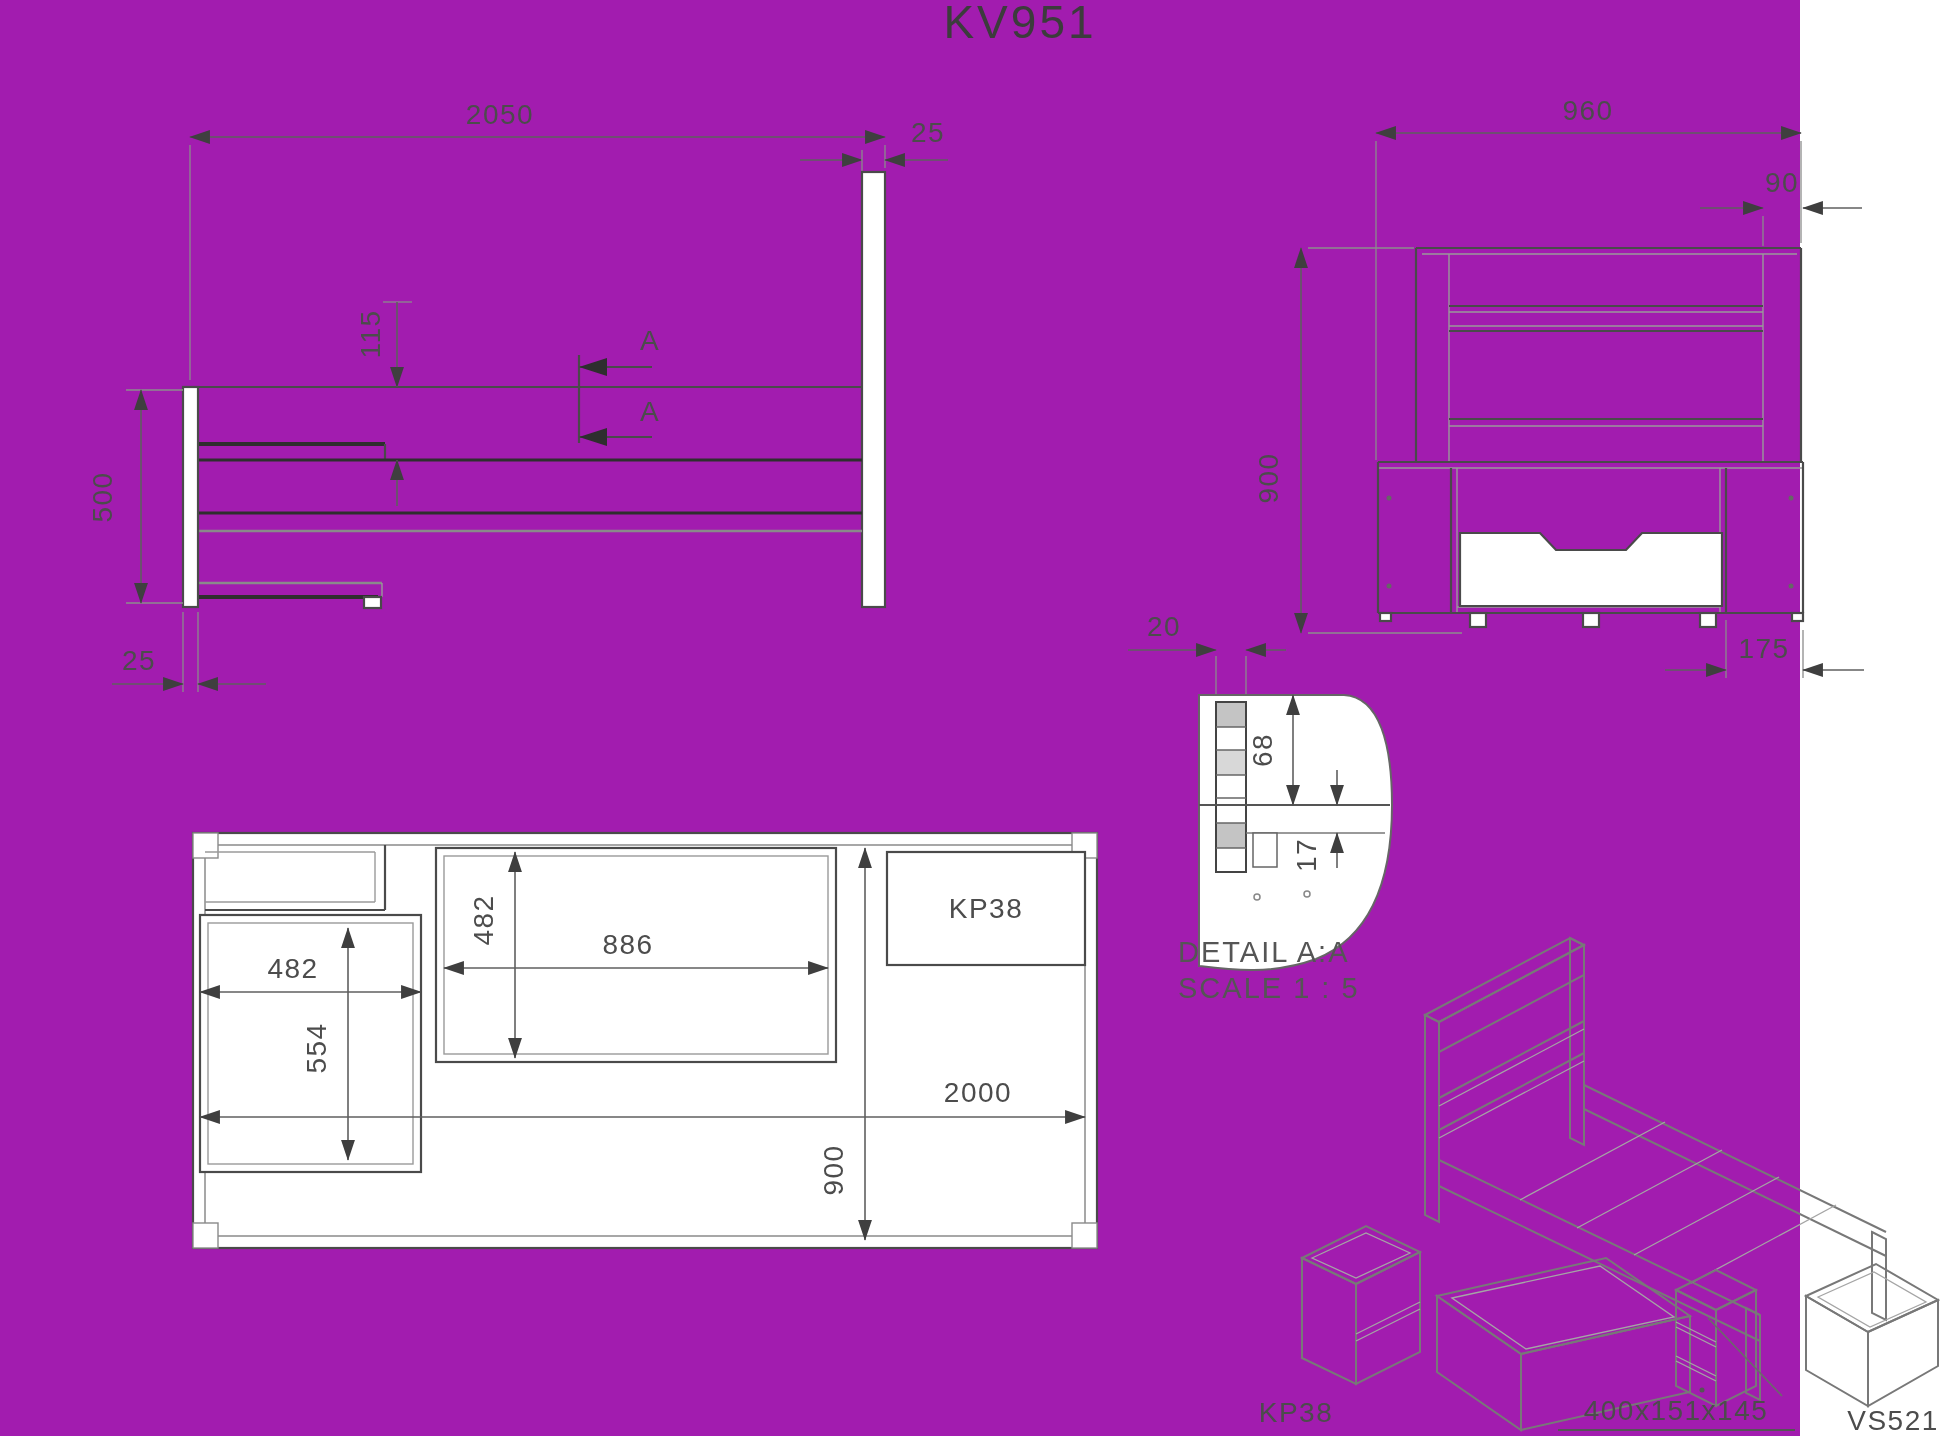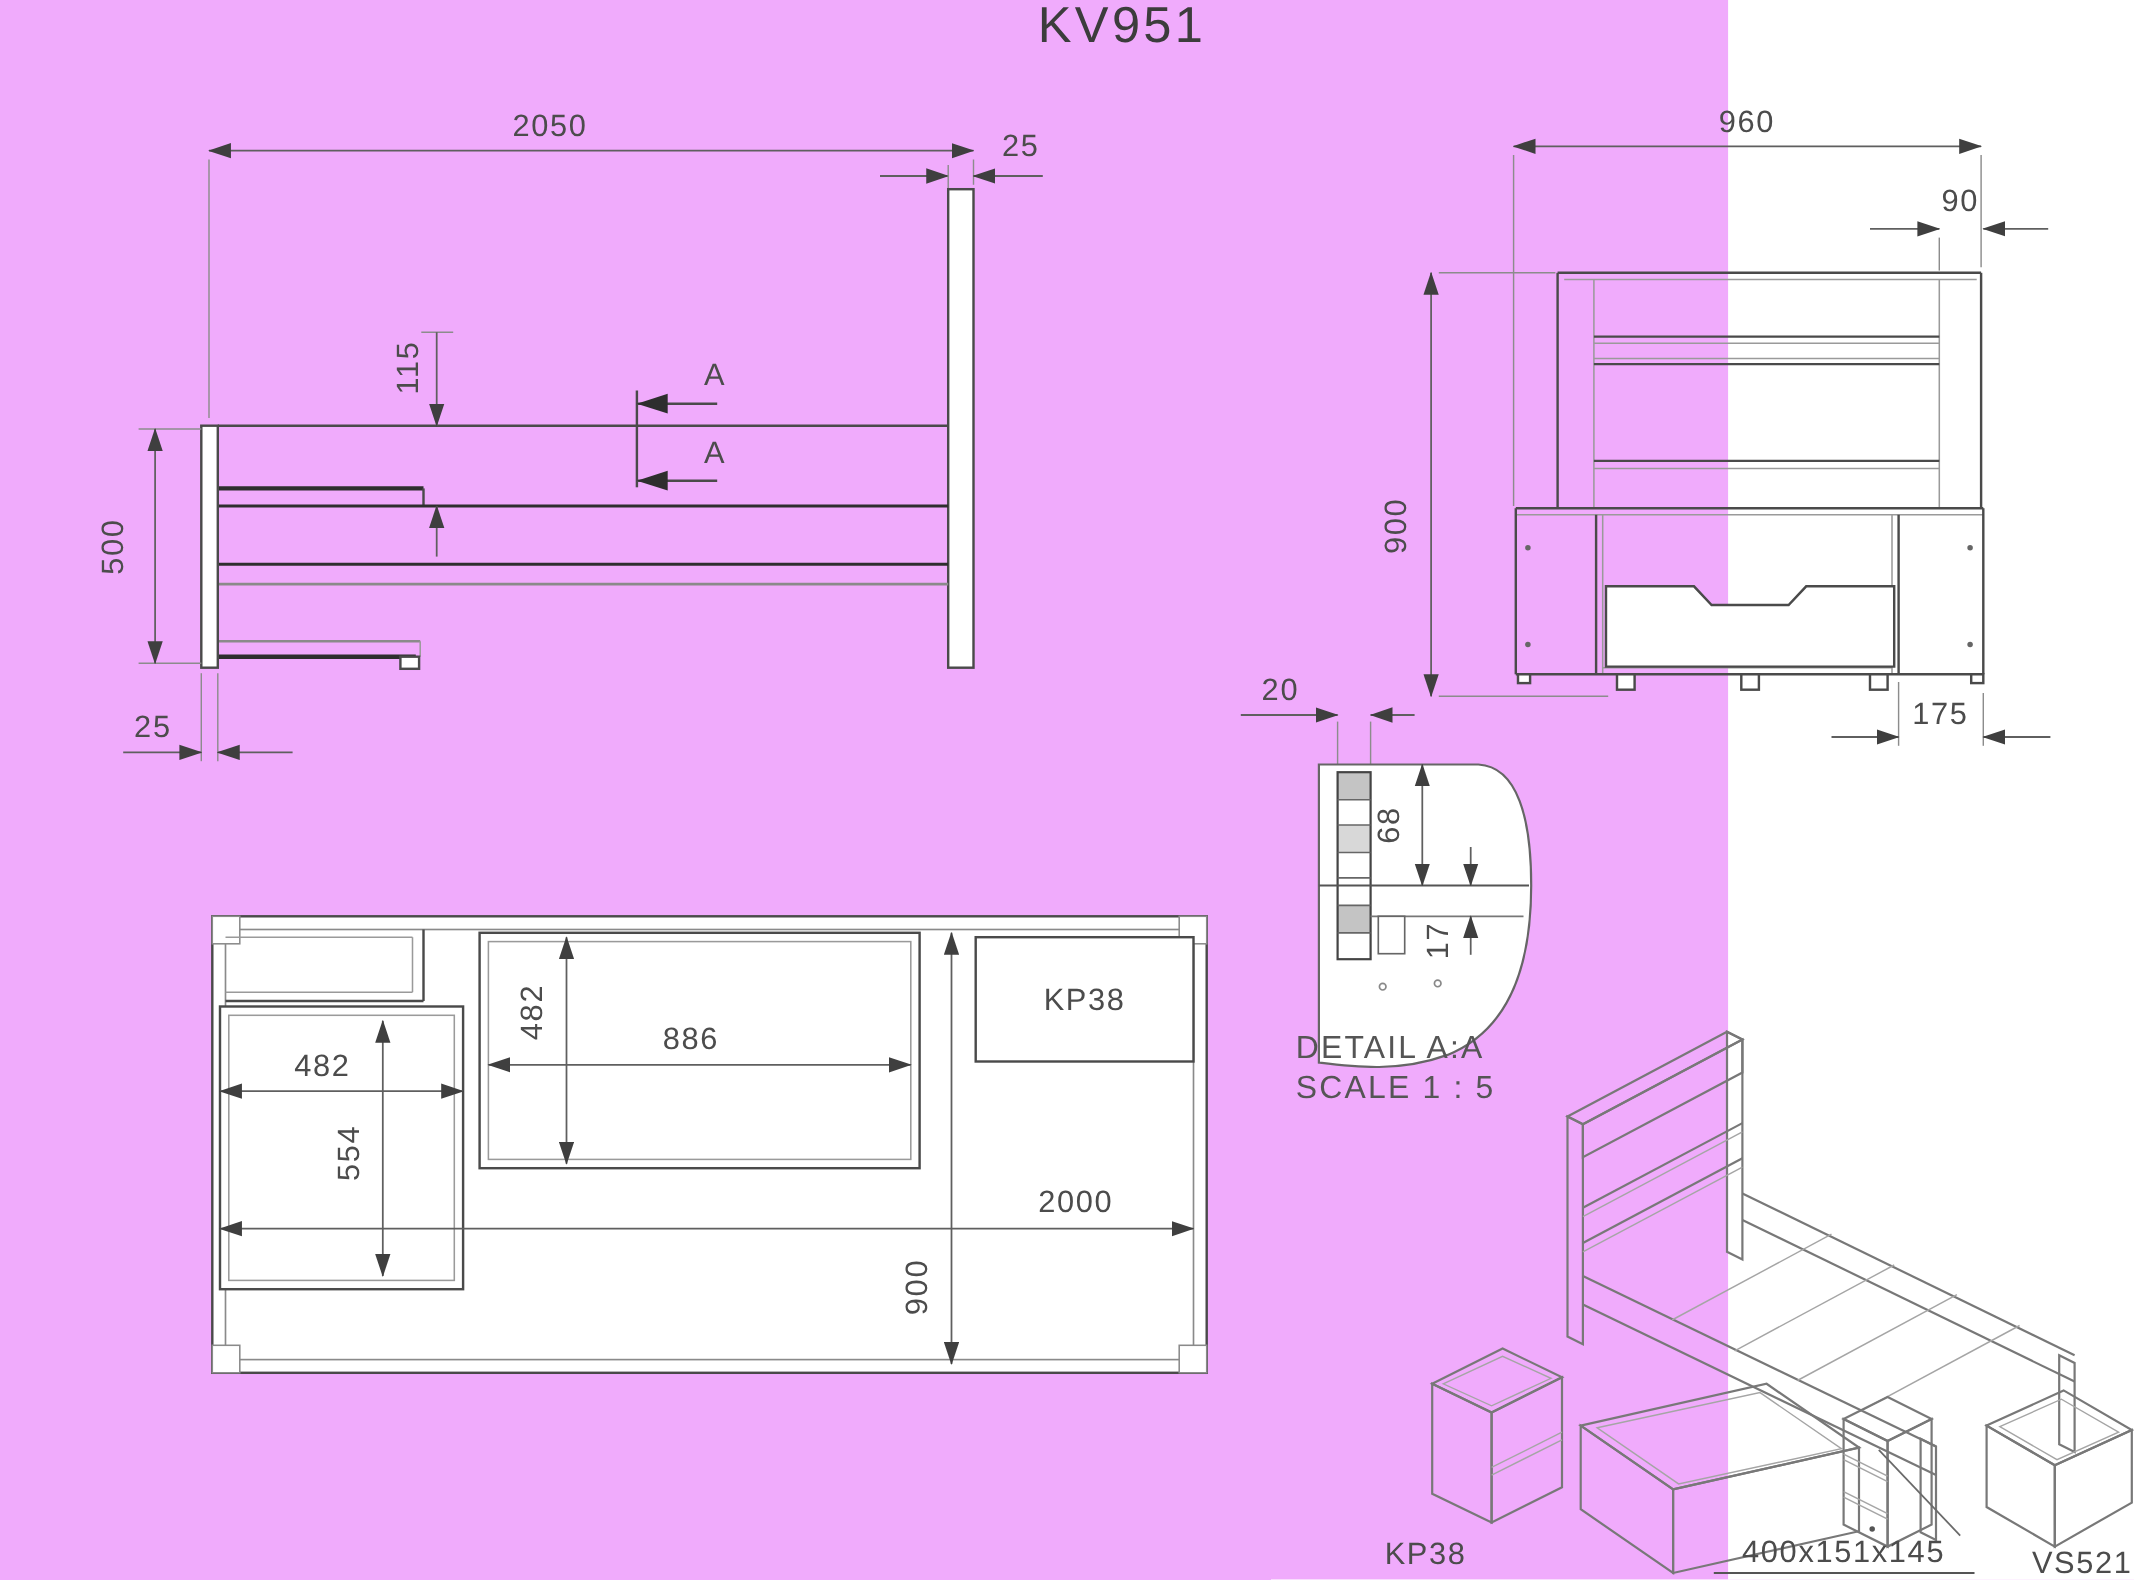--- a/index.html
+++ b/index.html
@@ -1,17 +1,17 @@
 <!DOCTYPE html>
 <html><head>
 <meta charset="utf-8">
 <style>
   html,body{margin:0;padding:0;background:#ffffff;}
   body{width:1940px;height:1436px;overflow:hidden;}
-  #sheet{position:relative;width:1571px;height:1436px;background:#f0abfc;}
+  #sheet{position:relative;width:1800px;height:1436px;background:#a21caf;}
   svg{display:block;}
   .dimtxt{font-family:"Liberation Sans",sans-serif;font-size:28px;fill:#4c4c4c;letter-spacing:1.5px;}
   .titletxt{font-family:"Liberation Sans",sans-serif;font-size:46px;fill:#3c3c3c;letter-spacing:3px;}
   .lbltxt{font-family:"Liberation Sans",sans-serif;font-size:29px;fill:#555;letter-spacing:2px;}
   .dim{stroke:#5f5f5f;stroke-width:1.6;marker-start:url(#arr);marker-end:url(#arr);}
   .dime{stroke:#5f5f5f;stroke-width:1.6;marker-end:url(#arr);}
   .ext{stroke:#8c8c8c;stroke-width:1.3;}
   .o2{stroke:#4a4a4a;stroke-width:2.2;fill:#fff;}
   .l2{stroke:#4a4a4a;stroke-width:2.2;}
   .l1{stroke:#9a9a9a;stroke-width:1.4;}

